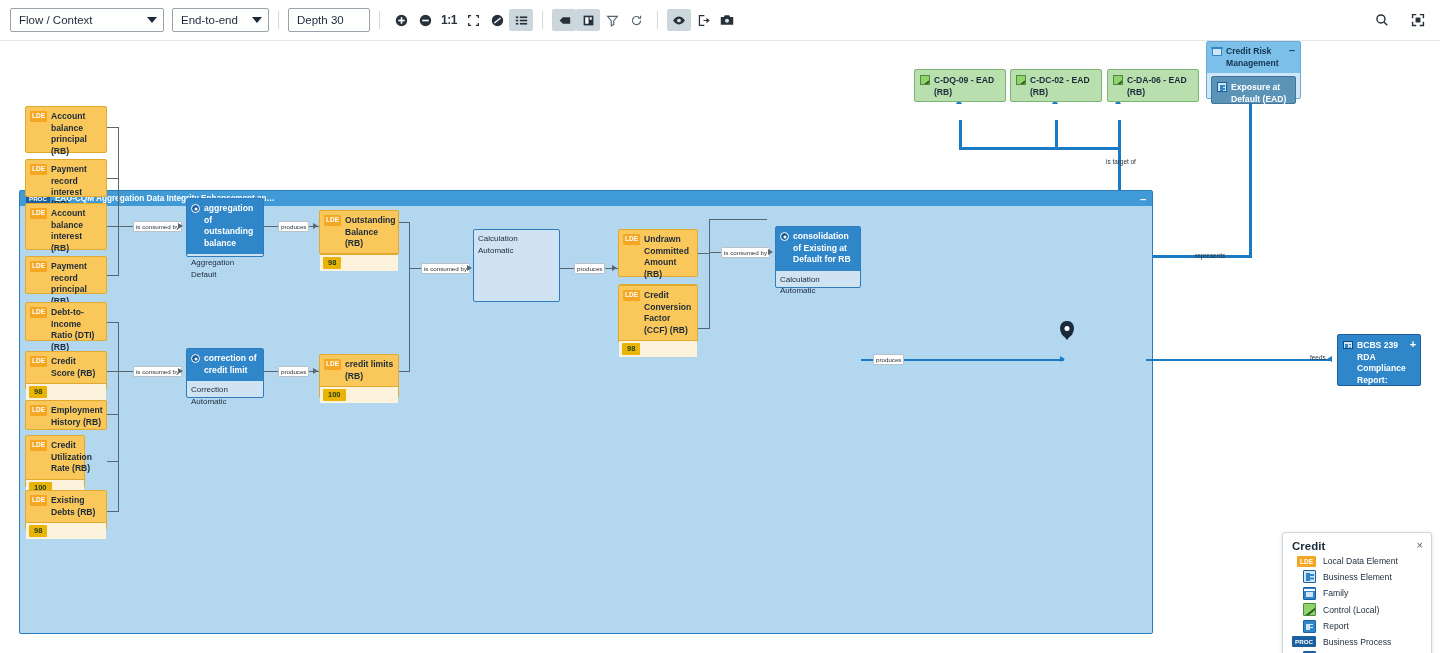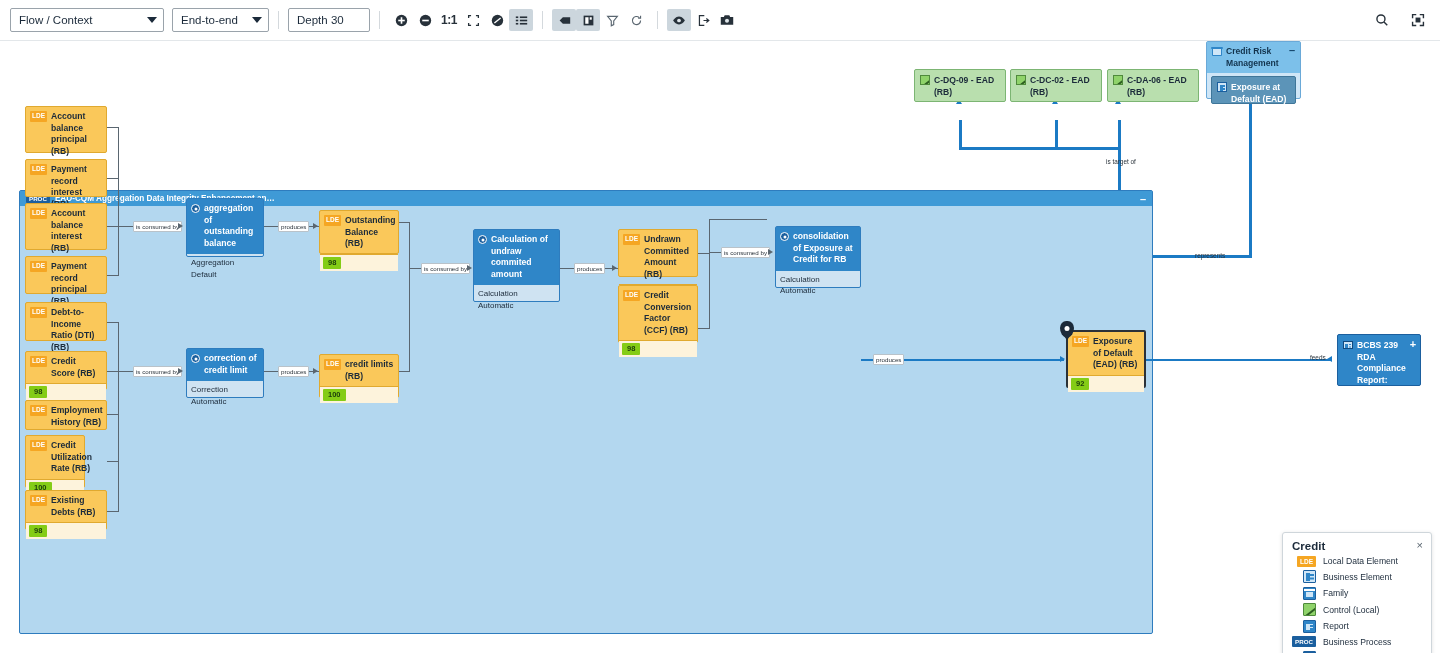--- a/index.html
+++ b/index.html
@@ -54,21 +54,21 @@
     font-size:8.6px; font-weight:bold; color:#1b2a3a; line-height:1.35;
   }
   .lde .hdr{ display:flex; gap:4px; padding:4px 4px 4px 4px; align-items:flex-start; }
   .lde .badge-row{ background:#fdf3dc; border-top:1px solid #e0a92f; padding:2px 3px; min-height:13px; }
   .lde-tag{ background:#f5a623; color:#fff; font-size:6.5px; font-weight:bold;
             padding:1px 2px; border-radius:1px; flex:0 0 auto; margin-top:0px; }
   .badge{
     display:inline-block; font-size:7.5px; font-weight:bold; color:#1b3a12;
     padding:1px 5px; border-radius:1px; line-height:1.3; min-width:18px; text-align:center;
   }
-  .badge.green{ background:#84cc16; color:#1c3d0b; }
+  .badge.green{ background:#eab308; color:#1c3d0b; }
   .badge.amber{ background:#f5c242; color:#4a3606;
                 clip-path: polygon(0 0,100% 0,100% 70%,50% 100%,0 70%); padding:1px 5px 3px; }
 
   
   .pstep{ border:1px solid #2e7cbe; border-radius:2px; background:#cfe3f2; }
   .pstep .hdr{
     background:#2f86c8; color:#fff; font-size:8.6px; font-weight:bold;
     padding:4px 4px 5px 4px; line-height:1.35; display:flex; gap:4px; align-items:flex-start;
   }
   .pstep .body{ padding:3px 4px 4px; font-size:8px; color:#1b2a3a; line-height:1.45; }
@@ -554,24 +554,20 @@
   </div>
 
   <div class="edge" style="left:399px;top:181px;width:11px;height:1px"></div>
   <div class="edge" style="left:399px;top:330px;width:11px;height:1px"></div>
   <div class="edge" style="left:409px;top:181px;width:1px;height:150px"></div>
   <div class="edge" style="left:409px;top:227px;width:58px;height:1px"></div>
   <div class="elabel" style="left:421px;top:222px">is consumed by</div>
   <div class="arrow r" style="left:467px;top:224px"></div>
 
   <div class="node pstep" style="left:473px;top:188px;width:87px;height:73px">
-    <div class="hdr">
-        <span class="pstep-icon"></span>
-      <span>Calculation of undraw commited amount</span>
-      </div>
     <div class="body">
       <div>Calculation</div>
       <div>Automatic</div>
     </div>
   </div>
 
   <div class="edge" style="left:560px;top:227px;width:58px;height:1px"></div>
   <div class="elabel" style="left:574px;top:222px">produces</div>
   <div class="arrow r" style="left:612px;top:224px"></div>
 
@@ -599,42 +595,33 @@
   <div class="edge" style="left:698px;top:287px;width:12px;height:1px"></div>
   <div class="edge" style="left:709px;top:178px;width:1px;height:110px"></div>
   <div class="edge" style="left:709px;top:178px;width:58px;height:1px"></div>
   <div class="edge" style="left:709px;top:211px;width:62px;height:1px"></div>
   <div class="elabel" style="left:721px;top:206px">is consumed by</div>
   <div class="arrow r" style="left:768px;top:208px"></div>
 
   <div class="node pstep" style="left:775px;top:185px;width:86px;height:62px">
     <div class="hdr">
         <span class="pstep-icon"></span>
-      <span>consolidation of Exposure at Credit for RB</span>
+      <span>consolidation of Existing at Default for RB</span>
       </div>
     <div class="body">
       <div>Calculation</div>
       <div>Automatic</div>
     </div>
   </div>
 
   <div class="edge blue" style="left:861px;top:318px;width:203px;height:2px"></div>
   <div class="elabel" style="left:873px;top:313px">produces</div>
   <div class="arrow r blue" style="left:1060px;top:315px"></div>
 
   <div class="pin" style="left:1060px;top:280px"></div>
-  <div class="node lde" style="left:1066px;top:289px;width:80px;height:58px; border:2px solid #2a3138">
-    <div class="hdr">
-        <span class="lde-tag">LDE</span>
-      <span>Exposure of Default (EAD) (RB)</span>
-      </div>
-    <div class="badge-row">
-      <span class="badge green">92</span>
-    </div>
-  </div>
 
   <div class="edge blue" style="left:1146px;top:318px;width:186px;height:2px"></div>
   <div class="elabel plain" style="left:1308px;top:312px">feeds</div>
   <div class="arrow l blue" style="left:1327px;top:315px"></div>
 
   <div class="node report" style="left:1337px;top:293px;width:84px;height:52px">
     <span class="report-icon"></span>
     <span>BCBS 239 RDA Compliance Report: DQF-EAD-IR 2024</span>
     <span class="plus">+</span>
   </div>

